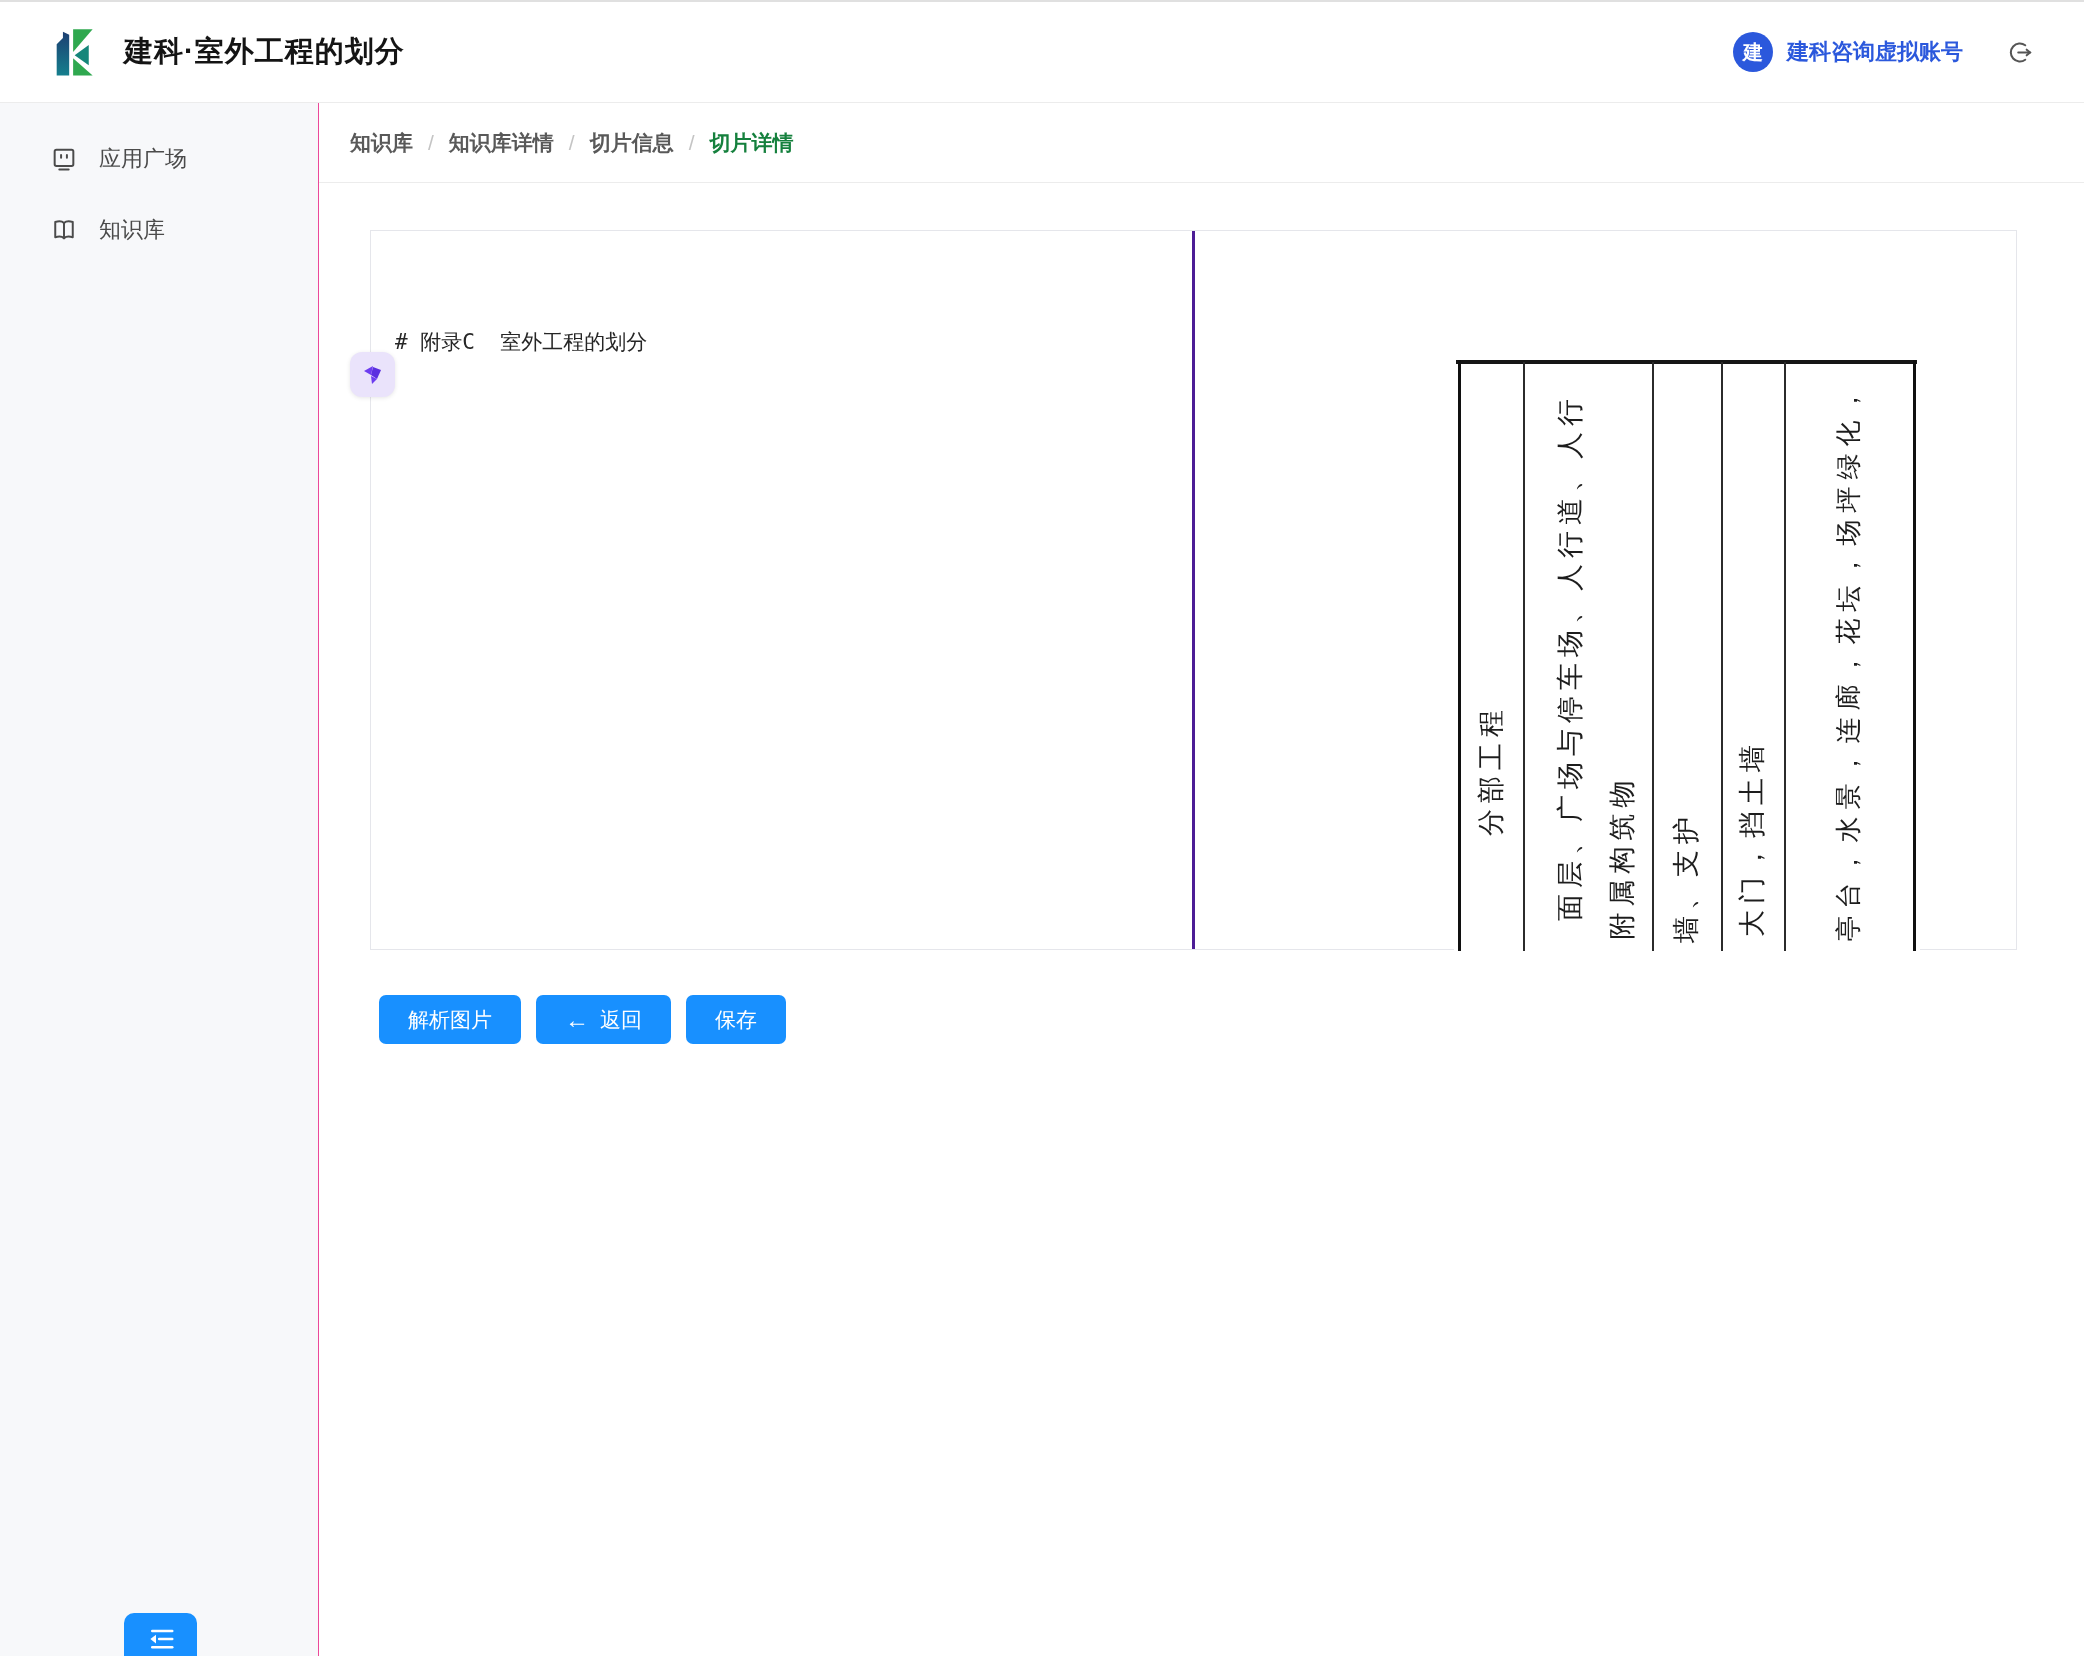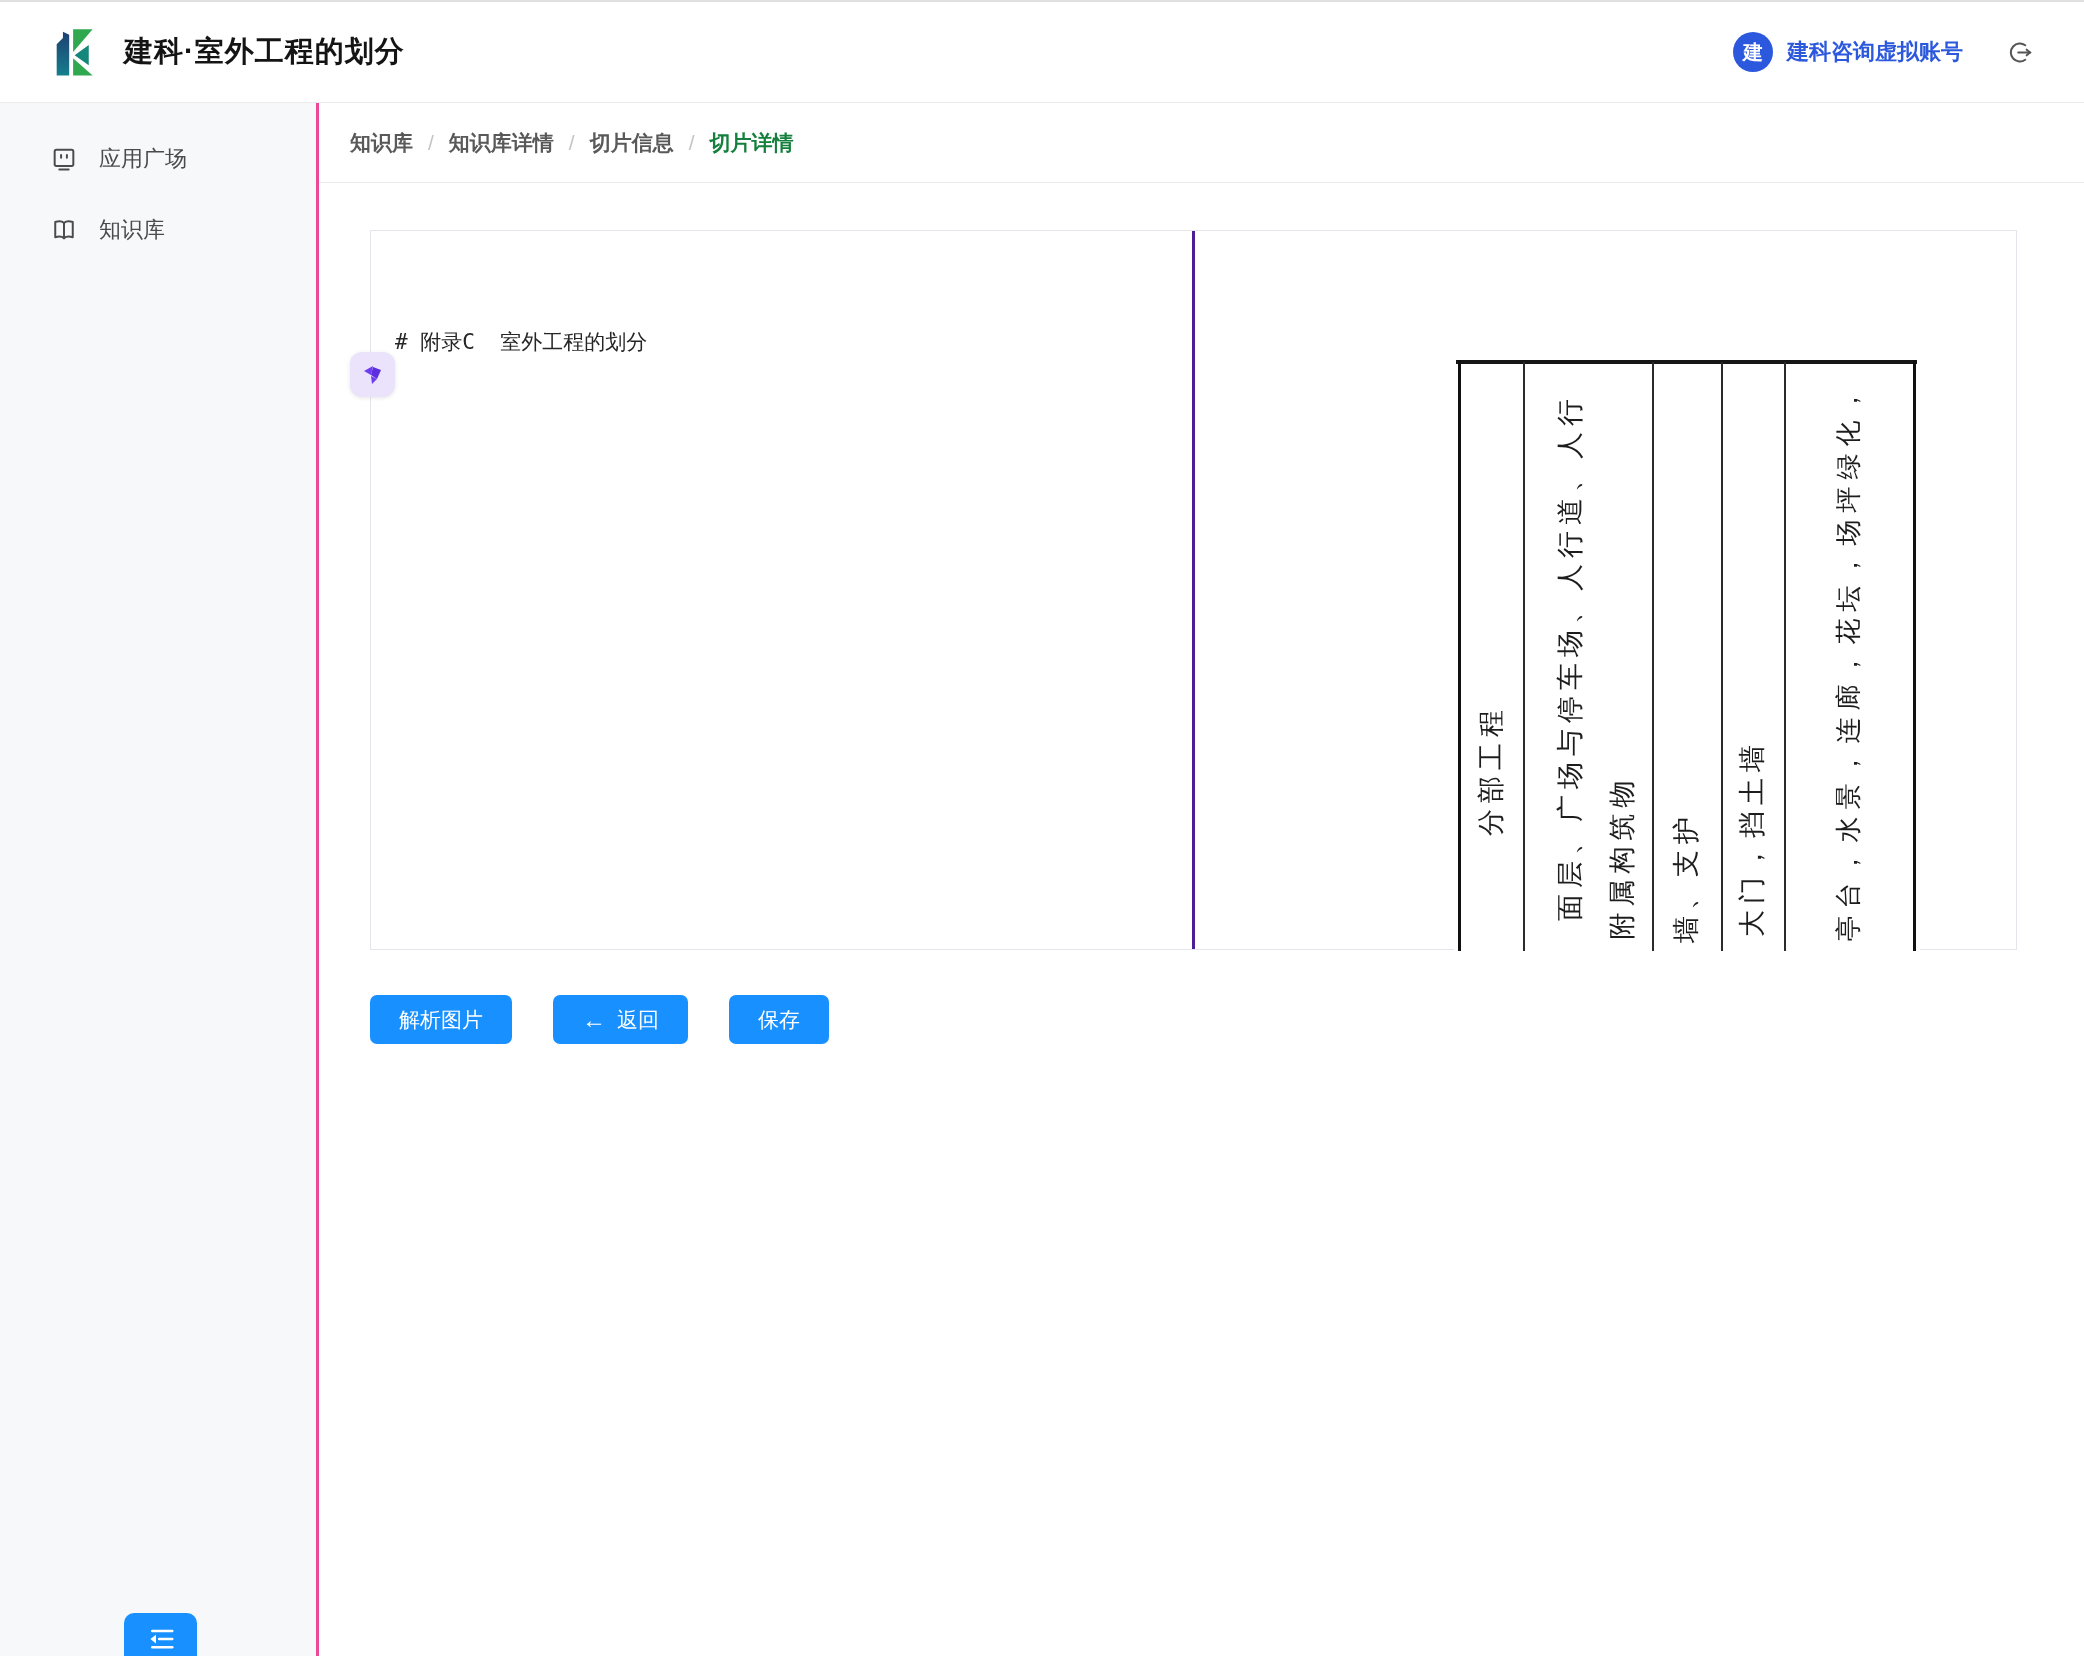--- a/index.html
+++ b/index.html
@@ -16,21 +16,21 @@
   .logo-svg { width:50px; height:54px; flex:none; }
   .app-title { font-size:29px; font-weight:bold; color:#141414; margin-left:22px; letter-spacing:1px; }
   .header-spacer { flex:1; }
   .avatar { width:40px; height:40px; border-radius:50%; background:#2b58dc; color:#fff;
             font-size:20px; font-weight:bold; display:flex; align-items:center; justify-content:center; flex:none; }
   .user-name { color:#2b58dc; font-size:22px; font-weight:bold; margin-left:14px; }
   .logout-btn { margin-left:44px; width:27px; height:27px; background:none; border:none; padding:0; cursor:pointer; }
 
   
   .layout { display:flex; height:1553px; }
-  .sidebar { width:319px; flex:none; background:#f7f8fa; border-right:3px solid #ec4899;
+  .sidebar { width:319px; flex:none; background:#f7f8fa; border-right:1px solid #ec4899;
              position:relative; padding-top:20px; }
   .side-item { display:flex; align-items:center; height:71px; padding-left:50px;
                color:#4b4b4b; font-size:22px; cursor:pointer; }
   .side-item svg { width:28px; height:28px; margin-right:21px; flex:none; }
   .collapse-btn { position:absolute; left:124px; bottom:-9px; width:73px; height:52px;
                   background:#1890ff; border:none; border-radius:10px;
                   display:flex; align-items:center; justify-content:center; cursor:pointer; }
   .collapse-btn svg { width:30px; height:30px; }
 
   .main { flex:1; min-width:0; background:#fff; }
@@ -70,21 +70,21 @@
   .scan-text { position:absolute; white-space:nowrap; font-size:27px; letter-spacing:6px;
                transform:translate(-50%,-50%) rotate(-90deg); }
   .t-header   { left:37px;  top:410px; }
   .t-row1a    { left:116px; top:297px; }
   .t-row1b    { left:168px; top:497px; }
   .t-row2     { left:232px; top:517px; }
   .t-row3     { left:298px; top:478px; }
   .t-row4     { left:394px; top:301px; font-size:26px; letter-spacing:7px; }
 
   
-  .actions { margin-top:45px; display:flex; gap:41px; }
+  .actions { margin-top:45px; display:flex; gap:15px;margin-left:9px; }
   .btn { height:49px; background:#1890ff; color:#fff; border:none; border-radius:7px;
          font-size:21px; padding:0 29px; display:inline-flex; align-items:center; gap:11px;
          font-family:inherit; cursor:pointer; }
   .btn .arrow { font-size:24px; line-height:1; }
 </style>
 </head>
 <body>
 
 <div class="header">
   <svg class="logo-svg" viewBox="0 0 64 64">

